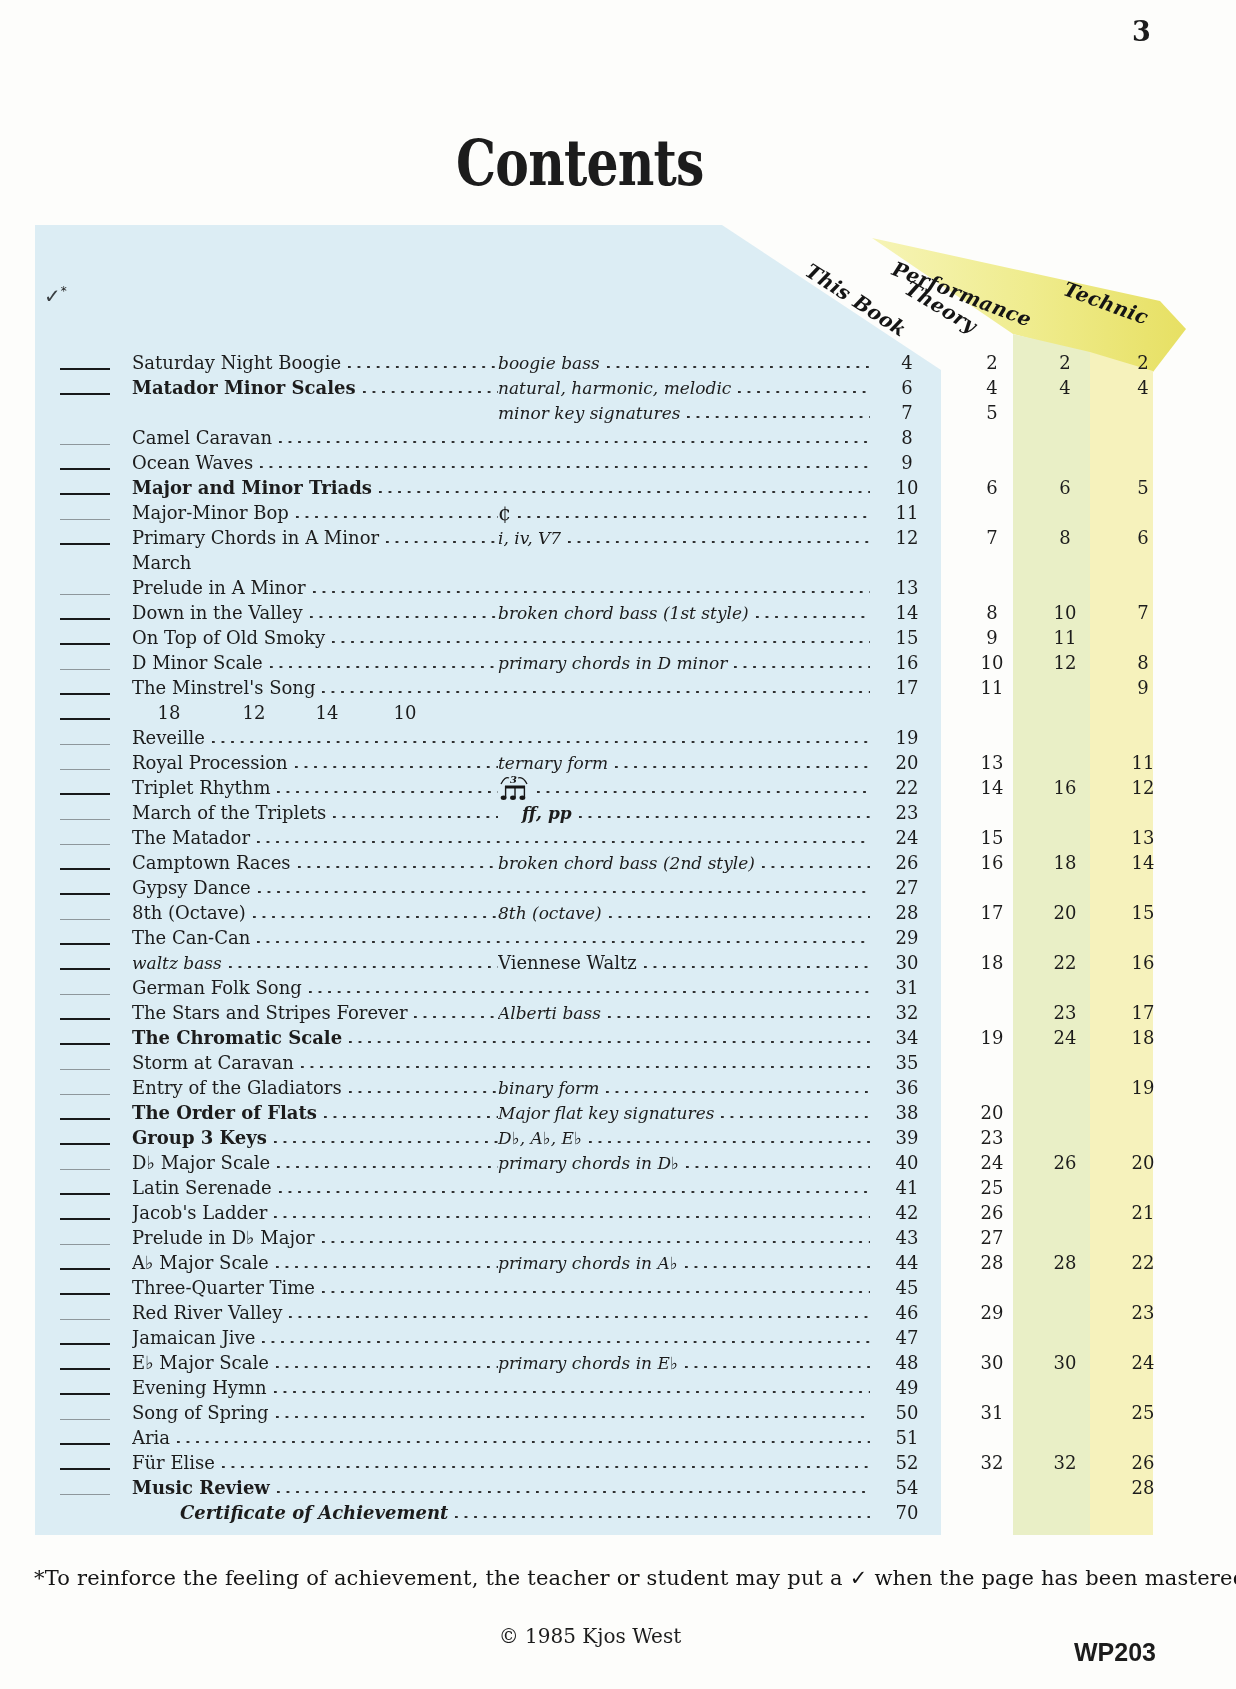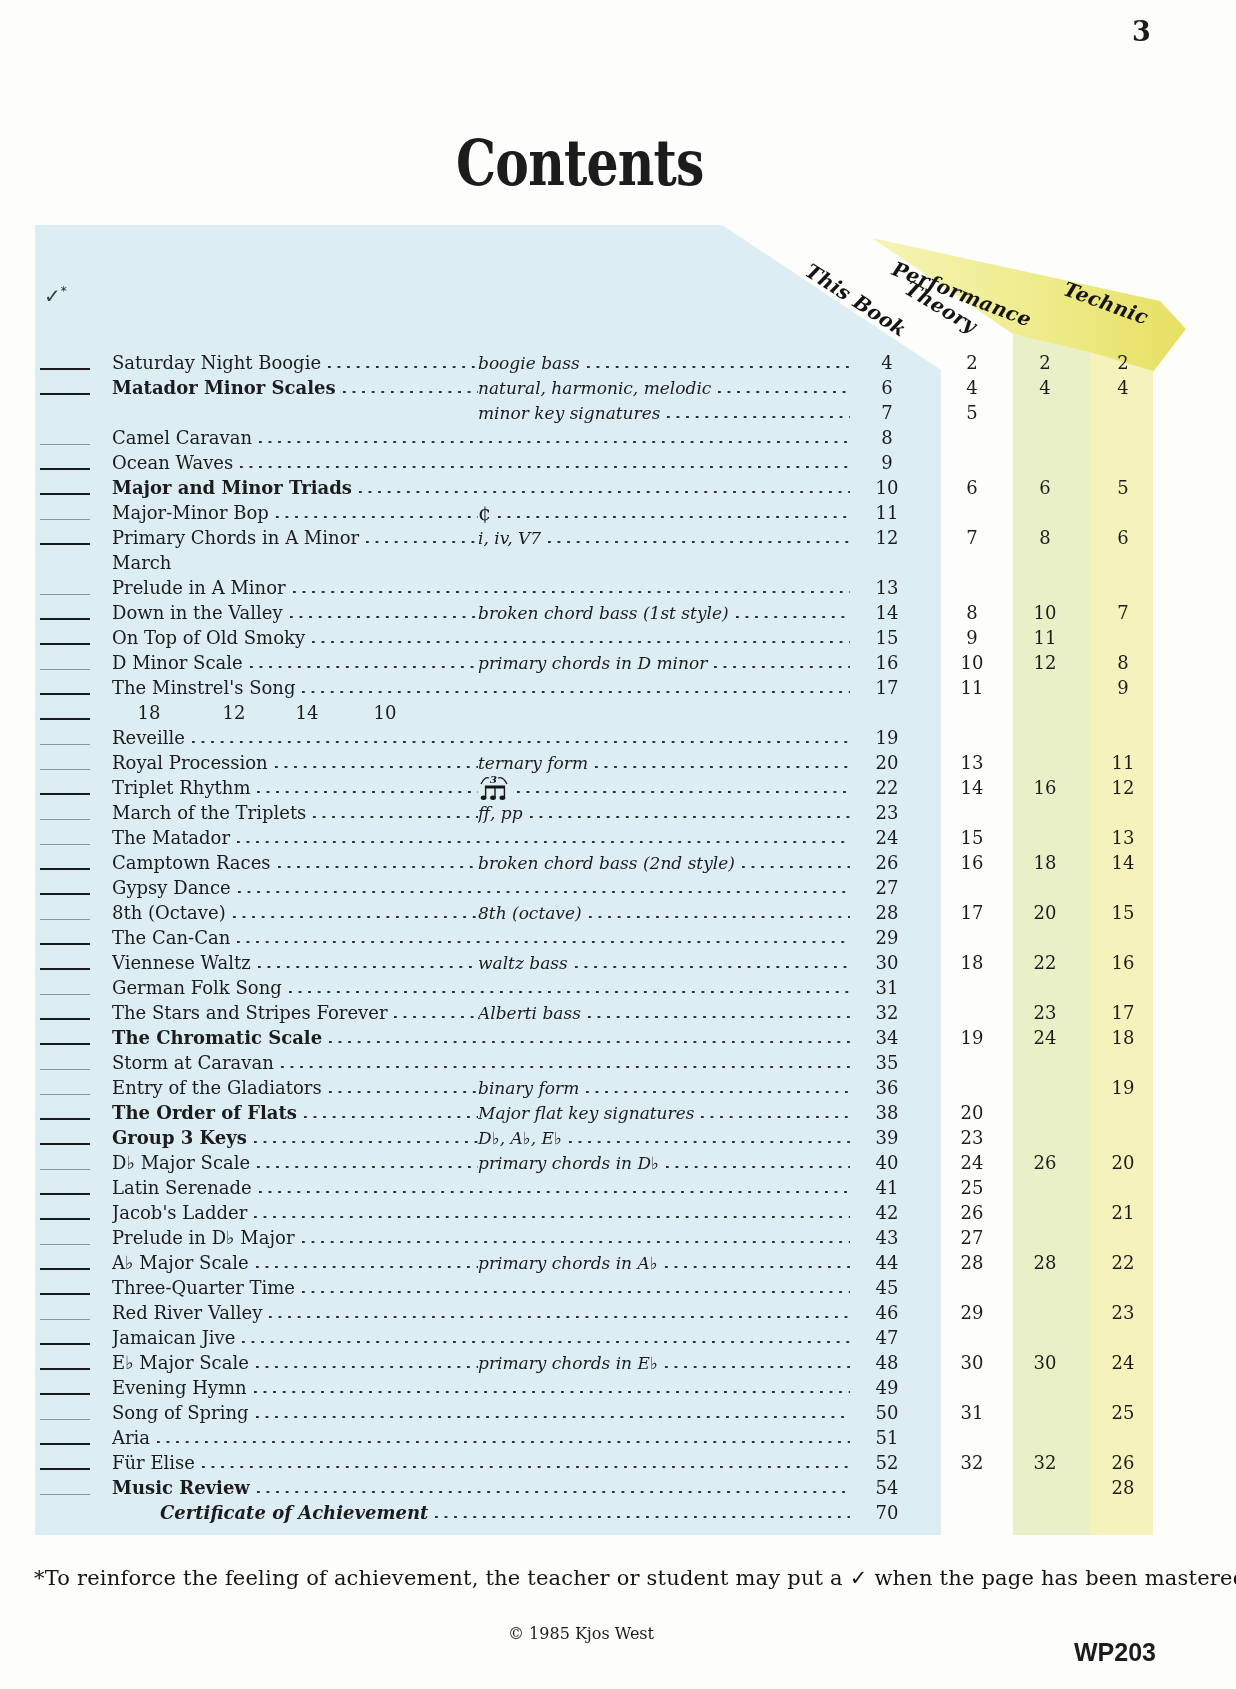--- a/index.html
+++ b/index.html
@@ -15,47 +15,47 @@
   .check-note sup{font-size:12px;color:#222;}
 
   .col-label{position:absolute;font-size:20px;font-weight:bold;font-style:italic;white-space:nowrap;
              letter-spacing:.3px;color:#151515;}
   .lbl-book{left:856px;top:300px;transform:translate(-50%,-50%) rotate(33deg);}
   .lbl-theory{left:941px;top:307px;transform:translate(-50%,-50%) rotate(31deg);}
   .lbl-perf{left:962px;top:294px;transform:translate(-50%,-50%) rotate(21deg);}
   .lbl-tech{left:1106px;top:303px;transform:translate(-50%,-50%) rotate(20deg);}
 
   .rows{position:absolute;left:0;top:350px;width:1236px;}
-  .row{display:flex;align-items:center;height:25px;padding-left:40px;font-size:18px;}
+  .row{display:flex;align-items:center;height:25px;padding-left:60px;font-size:18px;}
   .check-line{width:50px;margin-right:22px;align-self:flex-end;margin-bottom:5px;flex:0 0 auto;}
   .check-h{border-bottom:2.4px solid #17191a;}
   .check-l{border-bottom:1.6px solid #8e979b;}
   .check-n{visibility:hidden;}
   .main{width:738px;flex:0 0 auto;display:grid;grid-template-columns:366px 372px;height:25px;}
   .cell{display:flex;align-items:center;height:25px;overflow:hidden;}
   .cell.full{grid-column:1 / span 2;}
   .row-title{white-space:nowrap;padding-right:4px;}
   .row-title.b{font-weight:bold;}
   .row-title.bi{font-weight:bold;font-style:italic;margin-left:48px;}
   .row-sub{white-space:nowrap;font-style:italic;font-size:17px;padding-right:4px;}
   .row-sub.cut{font-style:normal;font-size:21px;line-height:18px;}
-  .row-sub.dyn{font-weight:normal;}
+  .row-sub.dyn{font-weight:bold;margin-left:24px;}
   .leader{flex:1 1 auto;height:25px;
     background-image:radial-gradient(circle at 2.2px 2.2px,#2c2c2c 1.25px,rgba(0,0,0,0) 1.5px);
     background-size:9.6px 4.4px;background-repeat:repeat-x;background-position:2px 15px;}
   .num{flex:0 0 auto;text-align:center;font-size:18px;}
   .n-book{width:74px;}
   .n-theory{width:96px;}
   .n-perf{width:50px;}
   .n-tech{width:106px;}
   .trip-icon{display:inline-block;vertical-align:middle;margin-bottom:2px;}
 
   .footnote{position:absolute;left:34px;top:1566px;width:1140px;font-size:21px;letter-spacing:.2px;
             white-space:nowrap;color:#141414;}
-  .copyright{position:absolute;left:3px;top:1624px;width:1156px;text-align:center;font-size:16px;}
+  .copyright{position:absolute;left:12px;top:1624px;width:1156px;text-align:center;font-size:20px;}
   .catalog{position:absolute;left:1074px;top:1638px;font-size:25px;font-weight:bold;
            font-family:"Liberation Sans","DejaVu Sans",sans-serif;letter-spacing:0;}
 </style>
 </head>
 <body>
 
 <div class="page">
 
   <svg class="bg-svg" width="1236" height="1689" viewBox="0 0 1236 1689">
     <defs>
@@ -478,26 +478,26 @@
     </div>
     <span class="num n-book">29</span>
     <span class="num n-theory"></span>
     <span class="num n-perf"></span>
     <span class="num n-tech"></span>
   </div>
 
   <div class="row">
     <span class="check-line check-h"></span>
     <div class="main">
+      <div class="cell s">
+        <span class="row-sub">waltz bass</span>
+        <span class="leader"></span>
+      </div>
       <div class="cell t">
         <span class="row-title">Viennese Waltz</span>
-        <span class="leader"></span>
-      </div>
-      <div class="cell s">
-        <span class="row-sub">waltz bass</span>
         <span class="leader"></span>
       </div>
     </div>
     <span class="num n-book">30</span>
     <span class="num n-theory">18</span>
     <span class="num n-perf">22</span>
     <span class="num n-tech">16</span>
   </div>
 
   <div class="row">

